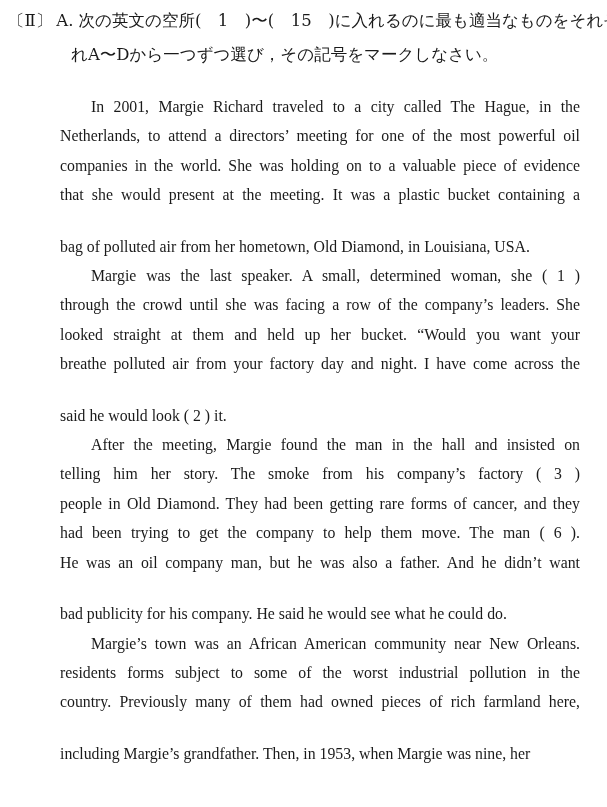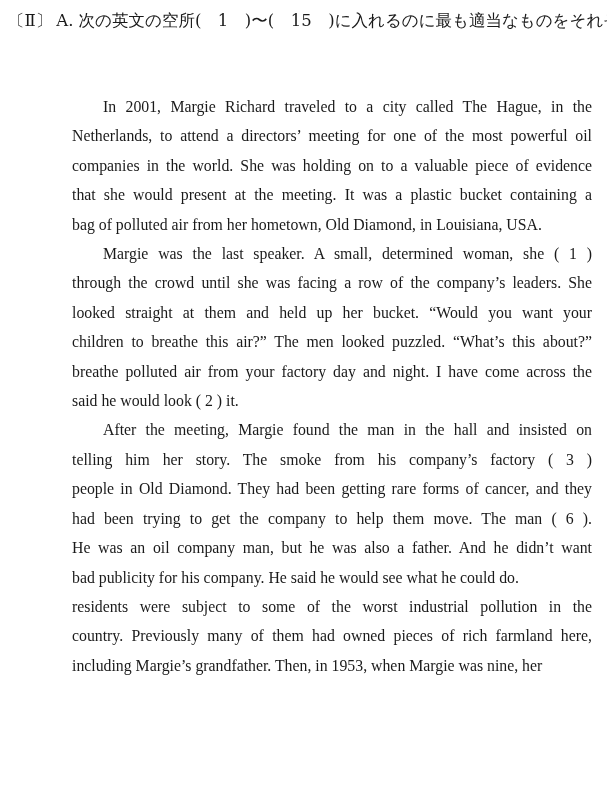--- a/index.html
+++ b/index.html
@@ -10,63 +10,64 @@
   }
   .header {
     position: absolute; left: 8px; top: 4px; width: 595px;
     font-size: 16.5px; line-height: 34px;
     font-family: "DejaVu Serif", serif;
   }
   .header .l1 { white-space: nowrap; display: flex; align-items: baseline; }
   .header .num { margin-right: 4px; letter-spacing: 0px; }
   .header .l2 { padding-left: 63px; white-space: nowrap; }
   .passage {
-    position: absolute; left: 72px; top: 92px; width: 520px;
+    position: absolute; left: 60px; top: 92px; width: 520px;
     font-family: "Liberation Serif", serif;
     font-size: 15.8px; line-height: 29.4px;
   }
   .passage p {
     margin: 0; text-align: justify; text-align-last: left;
   }
   .passage p .line { display: block; text-align: justify; text-align-last: justify; white-space: nowrap; }
-  .passage p .line.last { text-align-last: left; }
+  .passage p .line.last { text-align-last: left; margin-top: 22px; }
   .passage p .line.first { text-indent: 31px; }
 </style>
 </head>
 <body>
 
 <div class="header">
   <div class="l1">
     <span class="num">〔Ⅱ〕</span>
     <span>A. 次の英文の空所(　1　)〜(　15　)に入れるのに最も適当なものをそれぞ</span>
   </div>
+  <div class="l2">れA〜Dから一つずつ選び，その記号をマークしなさい。</div>
 </div>
 
 <div class="passage" id="passage">
     <p>
       <span class="line first">In 2001, Margie Richard traveled to a city called The Hague, in the</span>
       <span class="line">Netherlands, to attend a directors’ meeting for one of the most powerful oil</span>
       <span class="line">companies in the world.  She was holding on to a valuable piece of evidence</span>
       <span class="line">that she would present at the meeting.  It was a plastic bucket containing a</span>
       <span class="line last">bag of polluted air from her hometown, Old Diamond, in Louisiana, USA.</span>
     </p>
     <p>
       <span class="line first">Margie was the last speaker.   A small, determined woman, she (   1   )</span>
       <span class="line">through the crowd until she was facing a row of the company’s leaders.  She</span>
       <span class="line">looked straight at them and held up her bucket.  “Would you want your</span>
-      <span class="line">children to breathe this air?”  The men looked puzzled.  “What’s this about?”</span>
       <span class="line">breathe polluted air from your factory day and night.  I have come across the</span>
       <span class="line last">said he would look (   2   ) it.</span>
     </p>
     <p>
       <span class="line first">After the meeting, Margie found the man in the hall and insisted on</span>
       <span class="line">telling him her story.  The smoke from his company’s factory (   3   )</span>
       <span class="line">people in Old Diamond.  They had been getting rare forms of cancer, and they</span>
       <span class="line">had been trying to get the company to help them move.  The man (   6   ).</span>
       <span class="line">He was an oil company man, but he was also a father.  And he didn’t want</span>
       <span class="line last">bad publicity for his company.  He said he would see what he could do.</span>
     </p>
     <p>
-      <span class="line">residents were subject to some of the worst industrial pollution in the</span>
+      <span class="line first">Margie’s town was an African American community near New Orleans.</span>
+      <span class="line">residents forms subject to some of the worst industrial pollution in the</span>
       <span class="line">country.  Previously many of them had owned pieces of rich farmland here,</span>
       <span class="line last">including Margie’s grandfather.  Then, in 1953, when Margie was nine, her</span>
     </p>
   </div>
 
 </body></html>

